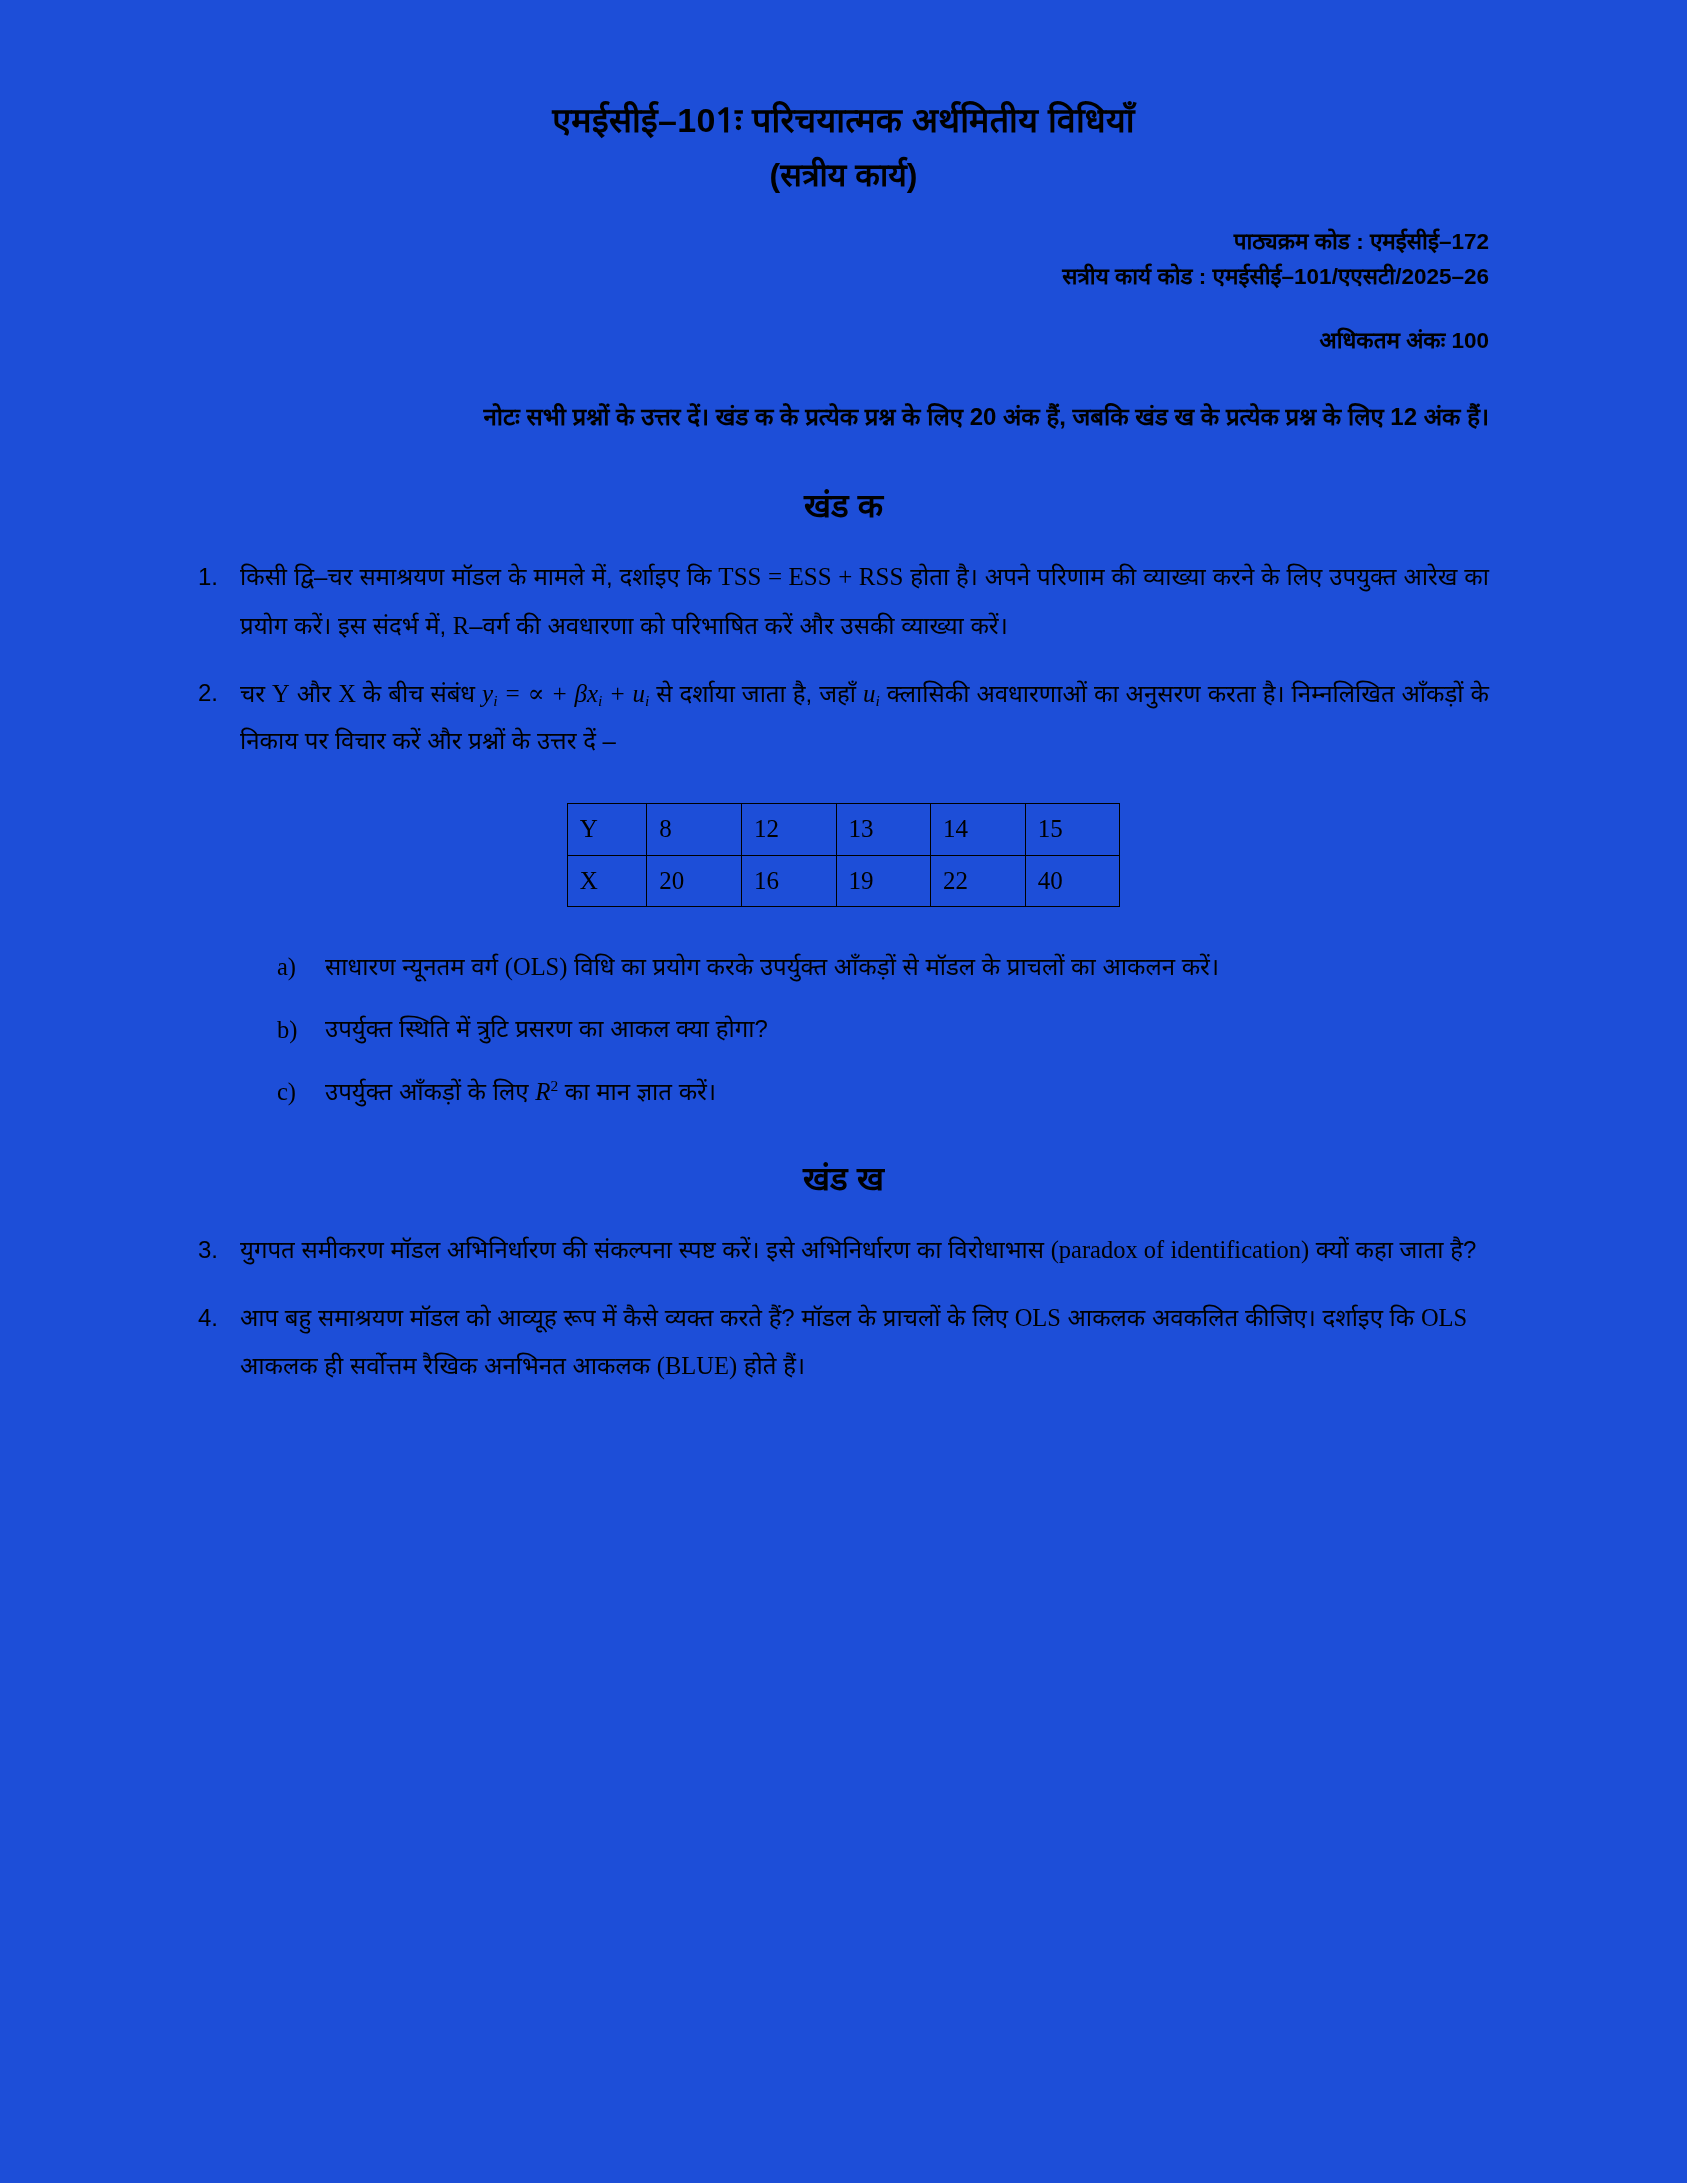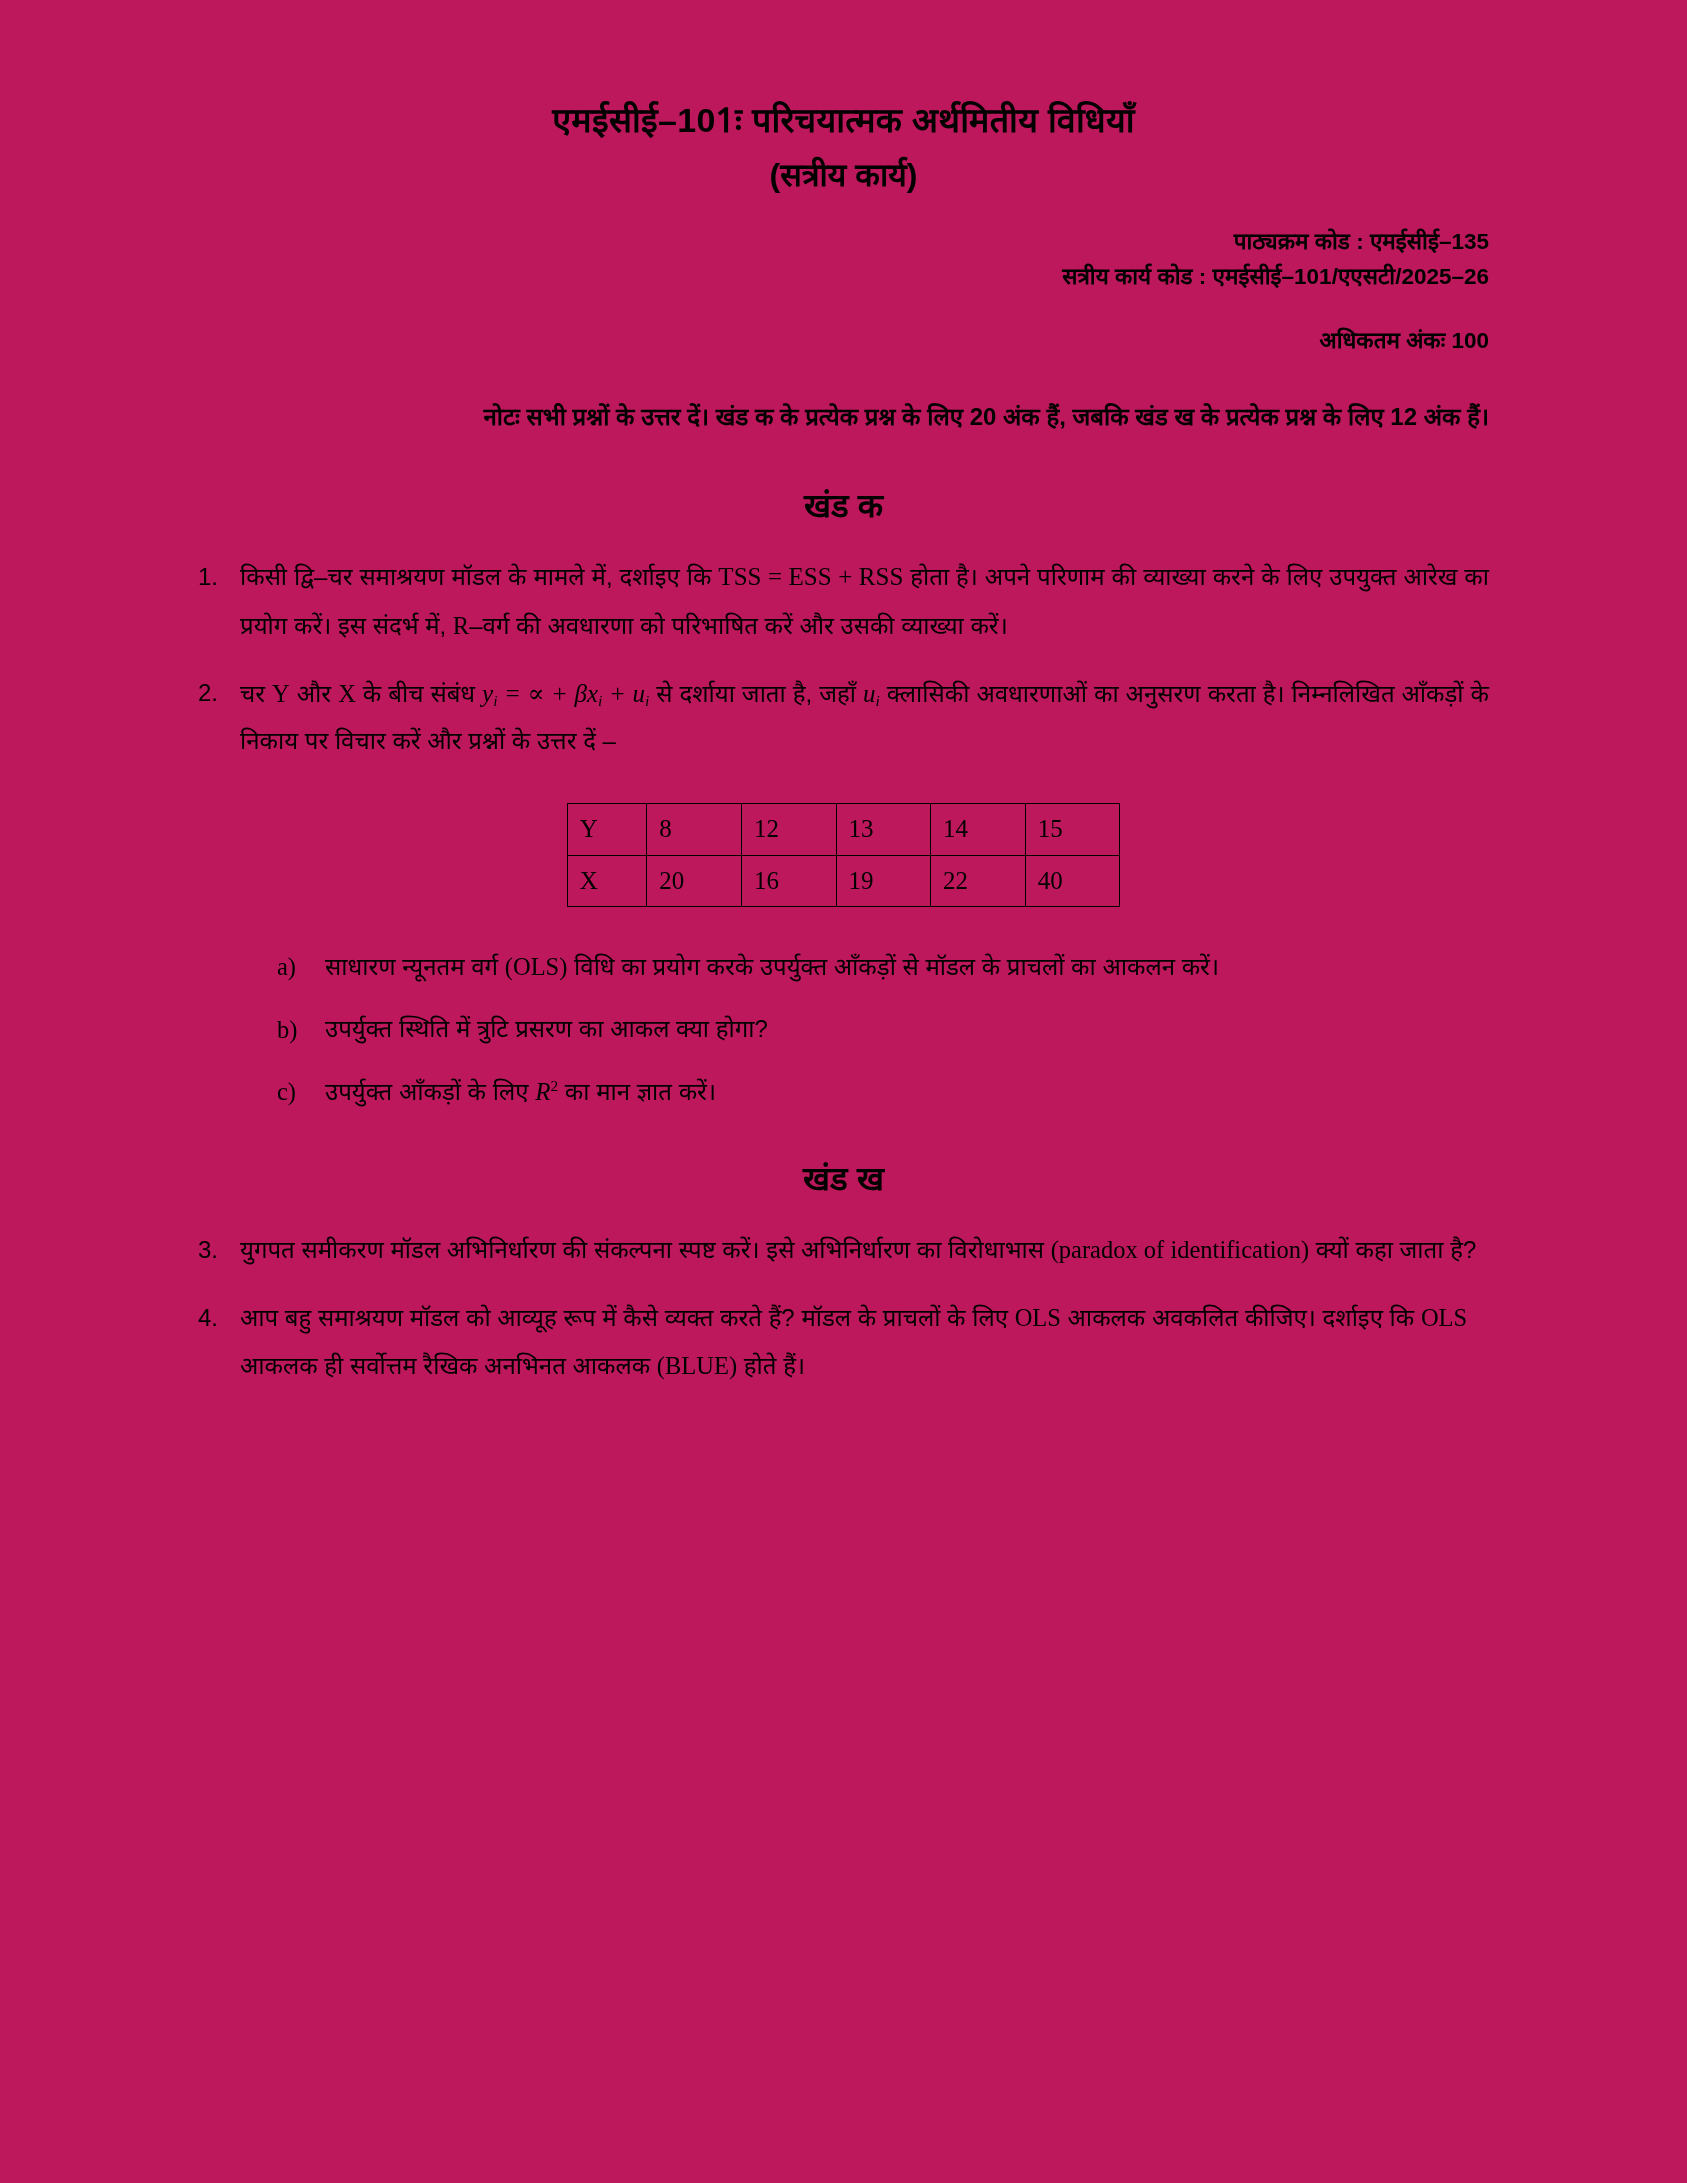--- a/index.html
+++ b/index.html
@@ -9,21 +9,21 @@
     background: #ffffff;
   }
   body {
     font-family: "Liberation Serif", "DejaVu Serif", serif;
     color: #000000;
   }
   .page {
     position: relative;
     width: 1687px;
     height: 2183px;
-    background: #be185d;
+    background: #1d4ed8;
     box-sizing: border-box;
     padding: 79px 198px 0 198px;
     overflow: hidden;
   }
 
   
   .doc-title {
     text-align: center;
     font-family: "Liberation Sans", "DejaVu Sans", sans-serif;
     font-weight: bold;
@@ -176,21 +176,21 @@
 </style>
 </head>
 <body>
 
 <div class="page">
 
   <h1 class="doc-title">एमईसीई–101ः परिचयात्मक अर्थमितीय विधियाँ</h1>
   <div class="doc-subtitle">(सत्रीय कार्य)</div>
 
   <div class="meta-block">
-    <span class="meta-line">पाठ्यक्रम कोड : एमईसीई–135</span>
+    <span class="meta-line">पाठ्यक्रम कोड : एमईसीई–172</span>
     <span class="meta-line">सत्रीय कार्य कोड : एमईसीई–101/एएसटी/2025–26</span>
   </div>
   <div class="meta-marks">अधिकतम अंकः 100</div>
 
   <p class="note">नोटः सभी प्रश्नों के उत्तर दें। खंड क के प्रत्येक प्रश्न के लिए 20 अंक हैं, जबकि खंड ख के प्रत्येक प्रश्न के लिए 12 अंक हैं।</p>
 
   <div class="section-heading">खंड क</div>
 
   <div class="q-list">
 

